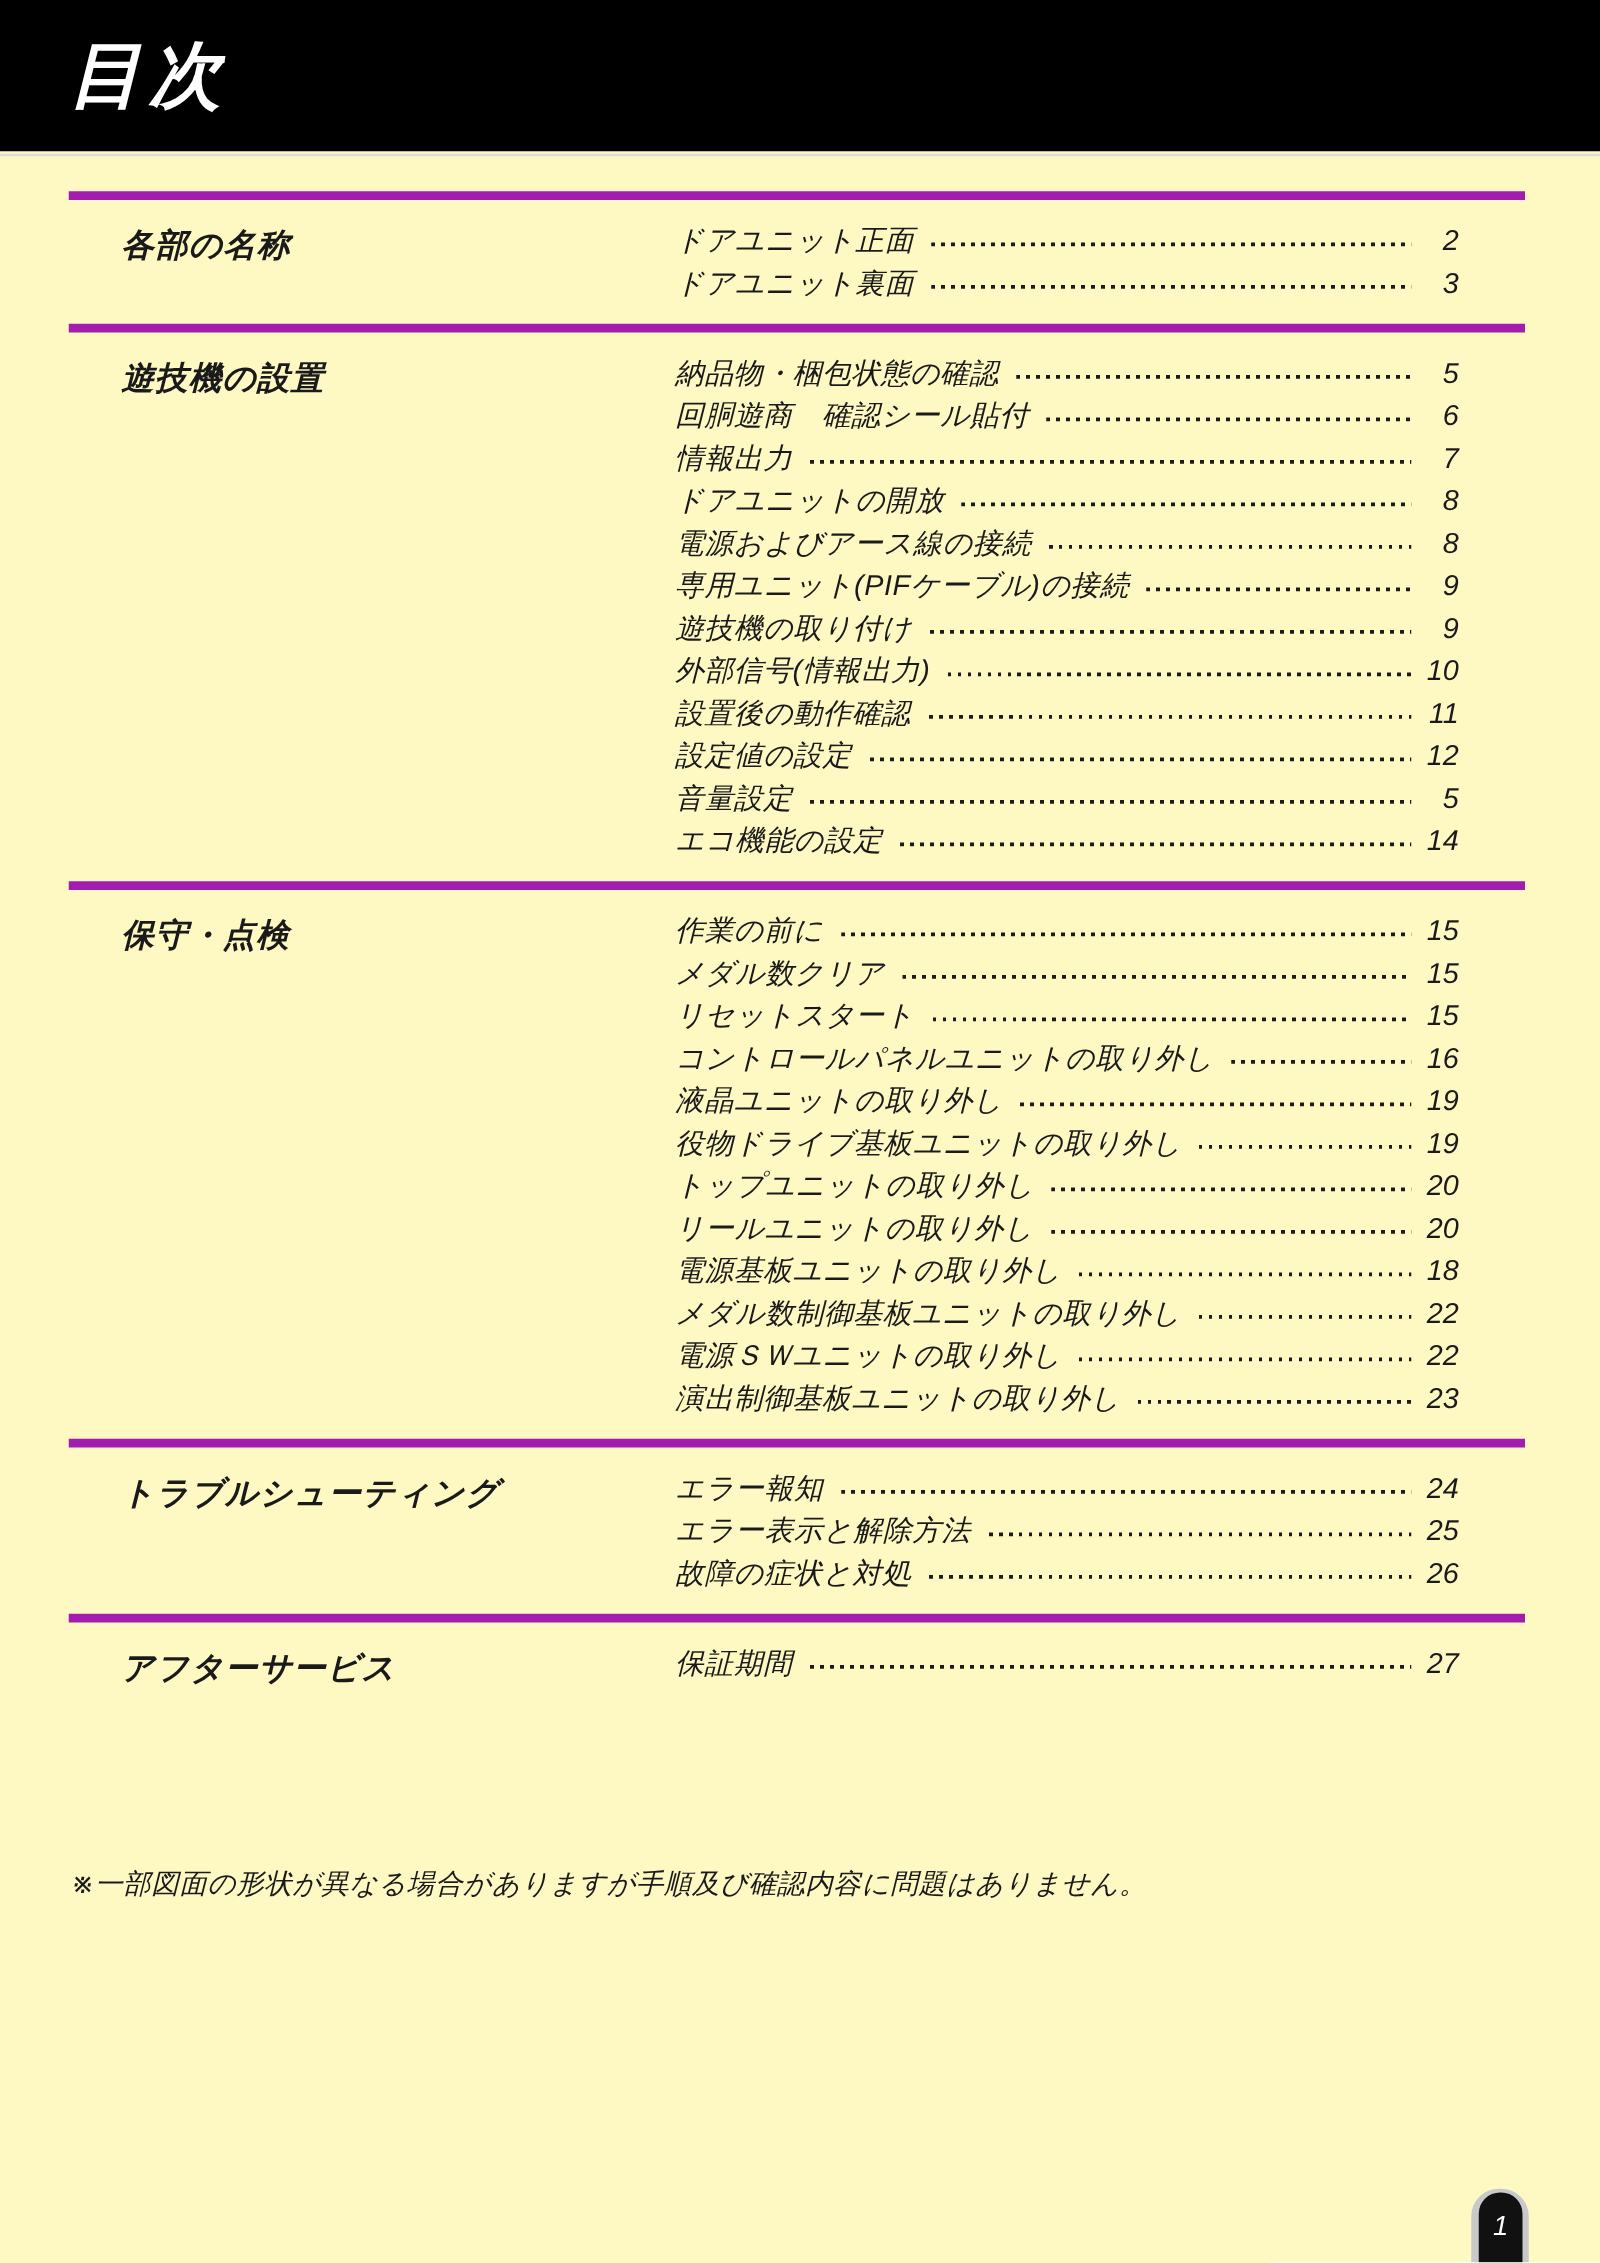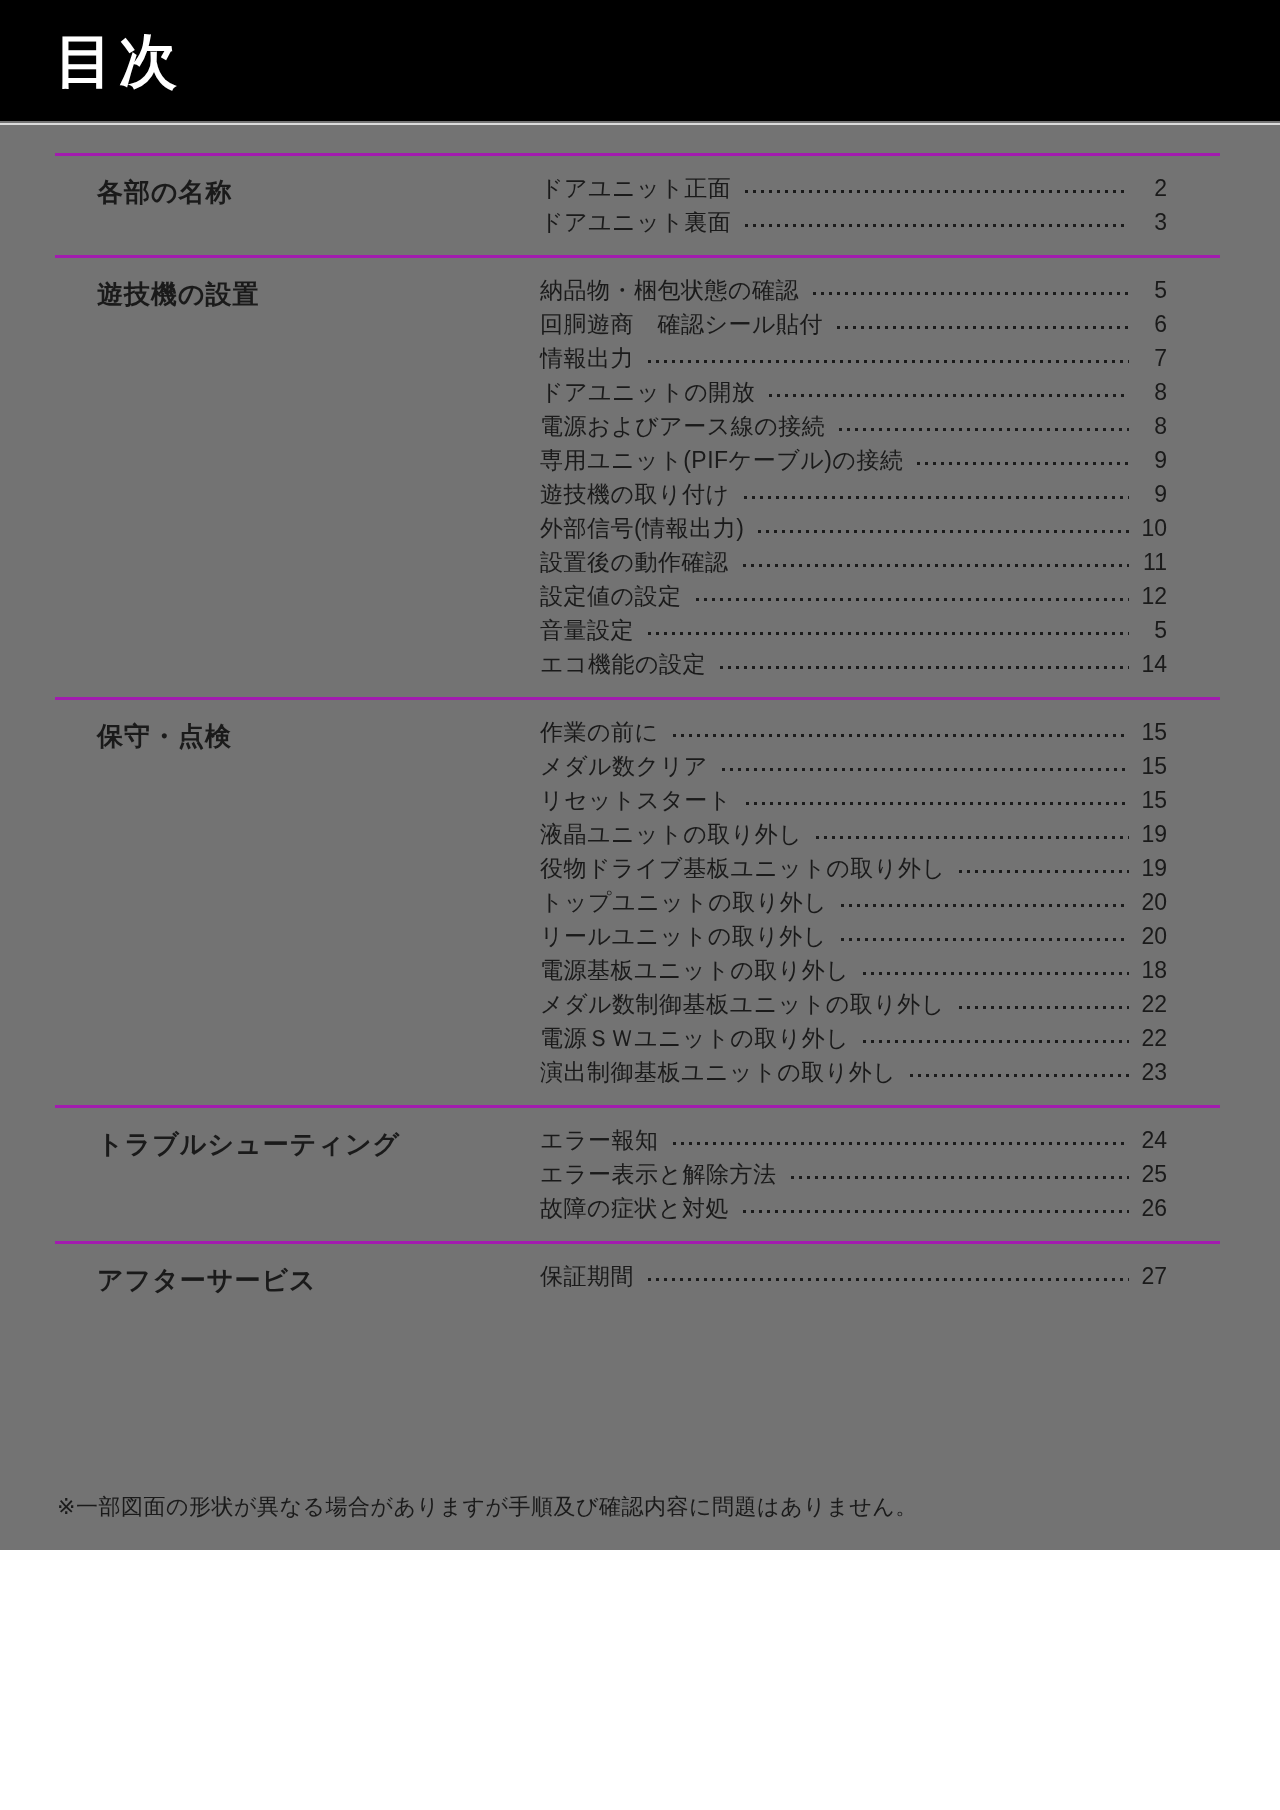--- a/index.html
+++ b/index.html
@@ -1,22 +1,23 @@
 <!DOCTYPE html>
 <html><head>
 <meta charset="utf-8">
 <style>
   * { margin:0; padding:0; box-sizing:border-box; }
   html,body { background:#ffffff; }
   body { font-family:"Liberation Sans","DejaVu Sans",sans-serif; color:#1a1a1a; }
   .page {
     position:relative;
-    width:1280px; height:1550px;
-    background:#737373;
+    width:1280px; height:1810px;
+    background:#fef9c3;
     overflow:hidden;
+    font-style:italic;
   }
   
   .band {
     width:1280px; height:121px;
     background:#000000;
     display:flex; align-items:center;
   }
   .band h1 {
     color:#ffffff;
     font-size:58px;
@@ -29,21 +30,21 @@
     width:1280px; height:2px;
     background:#dcdcdc;
     margin-top:2px;
   }
   
   .toc {
     margin:28px 0 0 55px;
     width:1165px;
   }
   .toc-section {
-    border-top:3px solid #a21caf;
+    border-top:7px solid #a21caf;
     padding:15px 0 16px 0;
     display:grid;
     grid-template-columns:485px 1fr;
   }
   .sec-title {
     padding-left:42px;
     padding-top:4px;
     font-size:26px;
     font-weight:700;
     letter-spacing:1px;
@@ -222,20 +223,25 @@
     <span class="leader"></span>
     <span class="entry-page">15</span>
   </div>
 
   <div class="toc-row">
     <span class="entry-label">リセットスタート</span>
     <span class="leader"></span>
     <span class="entry-page">15</span>
   </div>
 
+  <div class="toc-row">
+    <span class="entry-label">コントロールパネルユニットの取り外し</span>
+    <span class="leader"></span>
+    <span class="entry-page">16</span>
+  </div>
 
   <div class="toc-row">
     <span class="entry-label">液晶ユニットの取り外し</span>
     <span class="leader"></span>
     <span class="entry-page">19</span>
   </div>
 
   <div class="toc-row">
     <span class="entry-label">役物ドライブ基板ユニットの取り外し</span>
     <span class="leader"></span>

